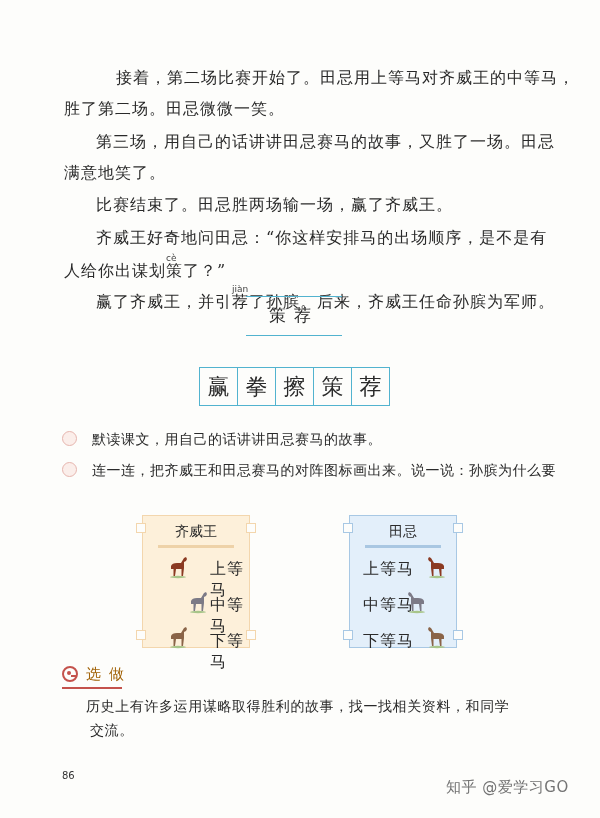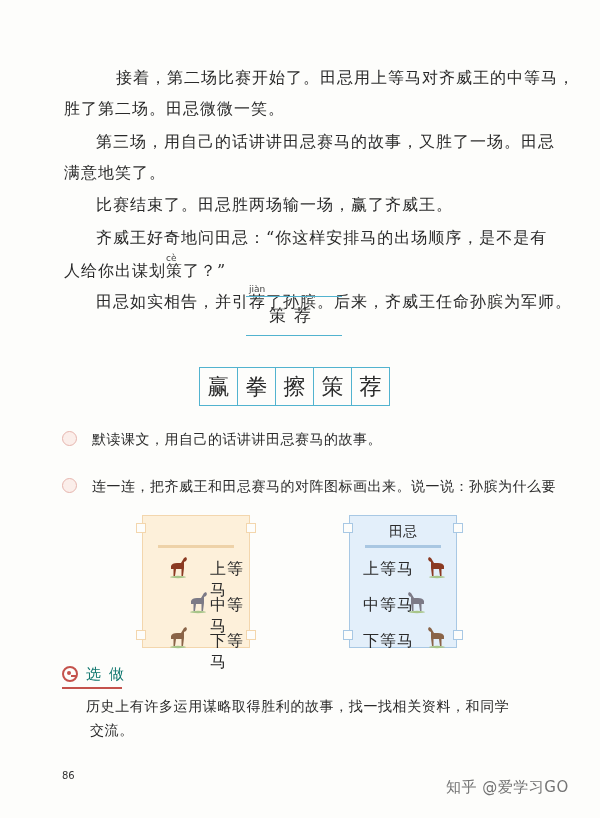--- a/index.html
+++ b/index.html
@@ -34,66 +34,67 @@
   .orange .corner { border-color:#f3d6ad; }
   .orange .rule { background:#eed2a8; }
   .blue .frame { background:#e3effa; border-color:#a8c8e4; }
   .blue .corner { border-color:#a8c8e4; }
   .blue .rule { background:#a9c7e2; }
 
   .optional { position:absolute; left:62px; top:665px; height:22px; width:60px; border-bottom:2px solid #c4524c; }
   .opt-icon { position:absolute; left:0; top:1px; width:16px; height:16px; border:2px solid #c4524c; border-radius:50%; box-sizing:border-box; }
   .opt-icon::before { content:""; position:absolute; left:3px; top:3px; width:4px; height:4px; border-radius:50%; background:#c4524c; }
   .opt-icon::after { content:""; position:absolute; left:7px; top:7px; width:5px; height:1.5px; background:#c4524c; }
-  .opt-label { position:absolute; left:24px; top:0; font-size:15px; color:#0f766e; letter-spacing:8px; white-space:nowrap; }
+  .opt-label { position:absolute; left:24px; top:0; font-size:15px; color:#a16207; letter-spacing:8px; white-space:nowrap; }
 
   .ext { position:absolute; left:86px; font-size:14px; line-height:24px; letter-spacing:0.6px; white-space:nowrap; }
   .pageno { position:absolute; left:62px; top:770px; font-size:10px; font-family:"DejaVu Sans", sans-serif; color:#333; }
   .watermark { position:absolute; left:446px; top:778px; font-size:15px; font-family:"DejaVu Sans", sans-serif; color:#737373; letter-spacing:0.5px; }
 </style>
 </head>
 <body>
 
 <div class="para" style="left:96px; top:68px;margin-left:20px;">接着，第二场比赛开始了。田忌用上等马对齐威王的中等马，</div>
 <div class="para" style="left:64px; top:99px;">胜了第二场。田忌微微一笑。</div>
 <div class="para" style="left:96px; top:132px;">第三场，用自己的话讲讲田忌赛马的故事，又胜了一场。田忌</div>
 <div class="para" style="left:64px; top:163px;">满意地笑了。</div>
 <div class="para" style="left:96px; top:195px;">比赛结束了。田忌胜两场输一场，赢了齐威王。</div>
 <div class="para" style="left:96px; top:228px;">齐威王好奇地问田忌：“你这样安排马的出场顺序，是不是有</div>
 <div class="para" style="left:64px; top:261px;">
   <span>人给你出谋划</span><span class="ruby-wrap"><span class="pinyin">cè</span><span>策</span></span><span>了？”</span>
 </div>
 <div class="para" style="left:96px; top:292px;">
-  <span>田忌如实相告，并引</span><span class="ruby-wrap"><span class="pinyin">jiàn</span><span>荐</span></span><span>了孙膑。后来，齐威王任命孙膑为军师。</span>
+  <span>赢了齐威王，并引</span><span class="ruby-wrap"><span class="pinyin">jiàn</span><span>荐</span></span><span>了孙膑。后来，齐威王任命孙膑为军师。</span>
 </div>
 
 <div class="word-title">策荐</div>
 <div class="char-grid">
   <div class="char-cell">赢</div>
   <div class="char-cell">拳</div>
   <div class="char-cell">擦</div>
   <div class="char-cell">策</div>
   <div class="char-cell">荐</div>
 </div>
 
 <div class="task" style="top:427px; width:480px; height:24px;">
   <span class="bullet"></span>
   <span class="task-text">默读课文，用自己的话讲讲田忌赛马的故事。</span>
 </div>
-<div class="task" style="top:458px; width:500px; height:50px;margin-top:16px;">
+<div class="task" style="top:458px; width:500px; height:50px;">
   <span class="bullet"></span>
   <span class="task-text">连一连，把齐威王和田忌赛马的对阵图标画出来。说一说：孙膑为什么要</span>
 </div>
 
 <div class="card orange" style="left:136px;">
   <div class="frame"></div>
   <div class="corner c-tl"></div>
   <div class="corner c-tr"></div>
   <div class="corner c-bl"></div>
   <div class="corner c-br"></div>
+  <div class="title">齐威王</div>
   <div class="rule"></div>
   <svg class="horse" style="left:30px; top:45px;" viewBox="0 0 24 26">
       <path d="M5 12 Q6 9 11 9 L15 9 L18 4 L20 3 L21 5 L20 7 L18 8 L18 14 L17 22 L15.5 22 L15.5 15 L10 15 L9 22 L7.5 22 L7.5 15 L5 15 Z" fill="#8b3a22"></path>
       <ellipse cx="12" cy="23" rx="8" ry="1.2" fill="#a8c58a"></ellipse>
     </svg>
   <div class="row" style="left:74px; top:50px;">上等马</div>
   <svg class="horse" style="left:50px; top:80px;" viewBox="0 0 24 26">
       <path d="M5 12 Q6 9 11 9 L15 9 L18 4 L20 3 L21 5 L20 7 L18 8 L18 14 L17 22 L15.5 22 L15.5 15 L10 15 L9 22 L7.5 22 L7.5 15 L5 15 Z" fill="#7c7a86"></path>
       <ellipse cx="12" cy="23" rx="8" ry="1.2" fill="#a8c58a"></ellipse>
     </svg>

